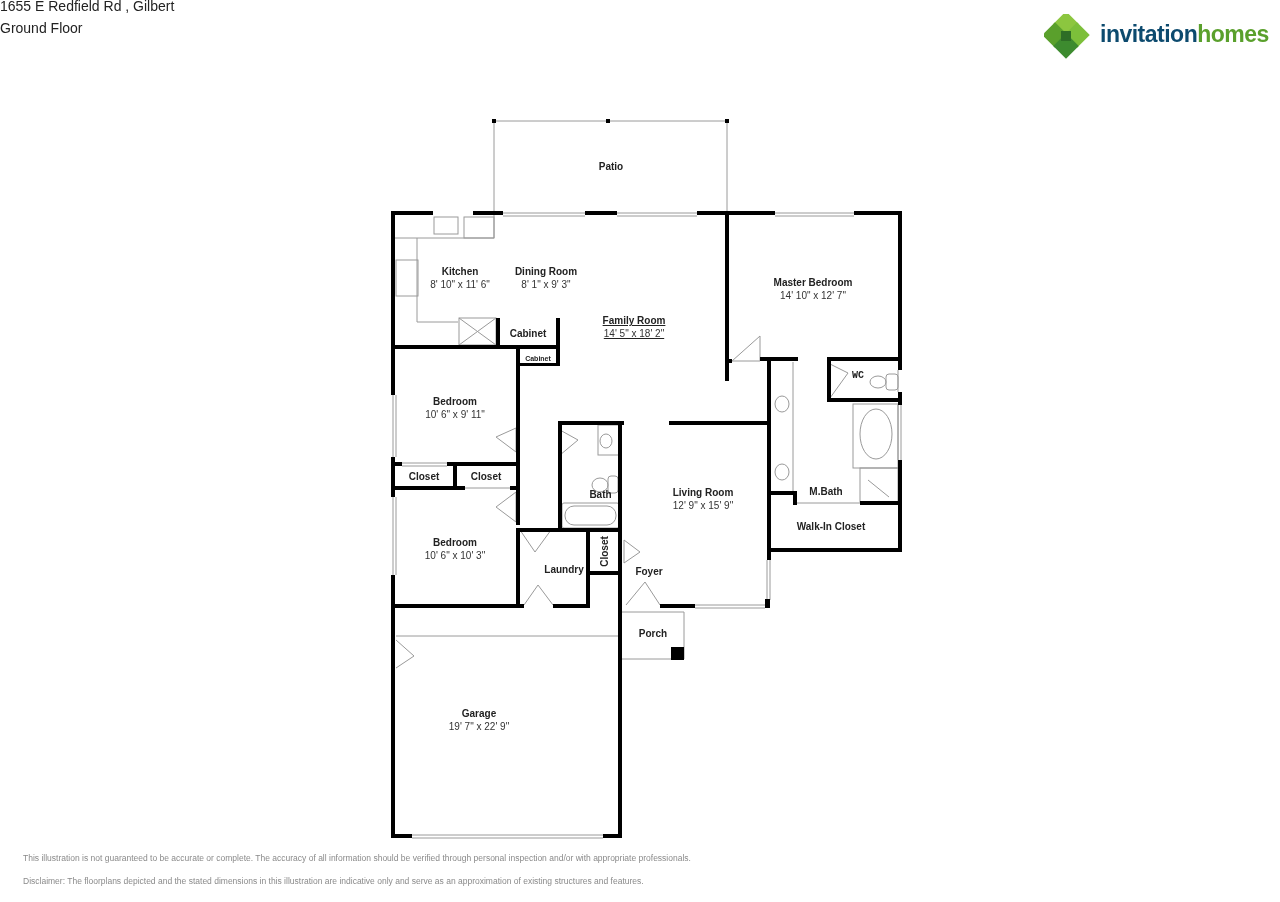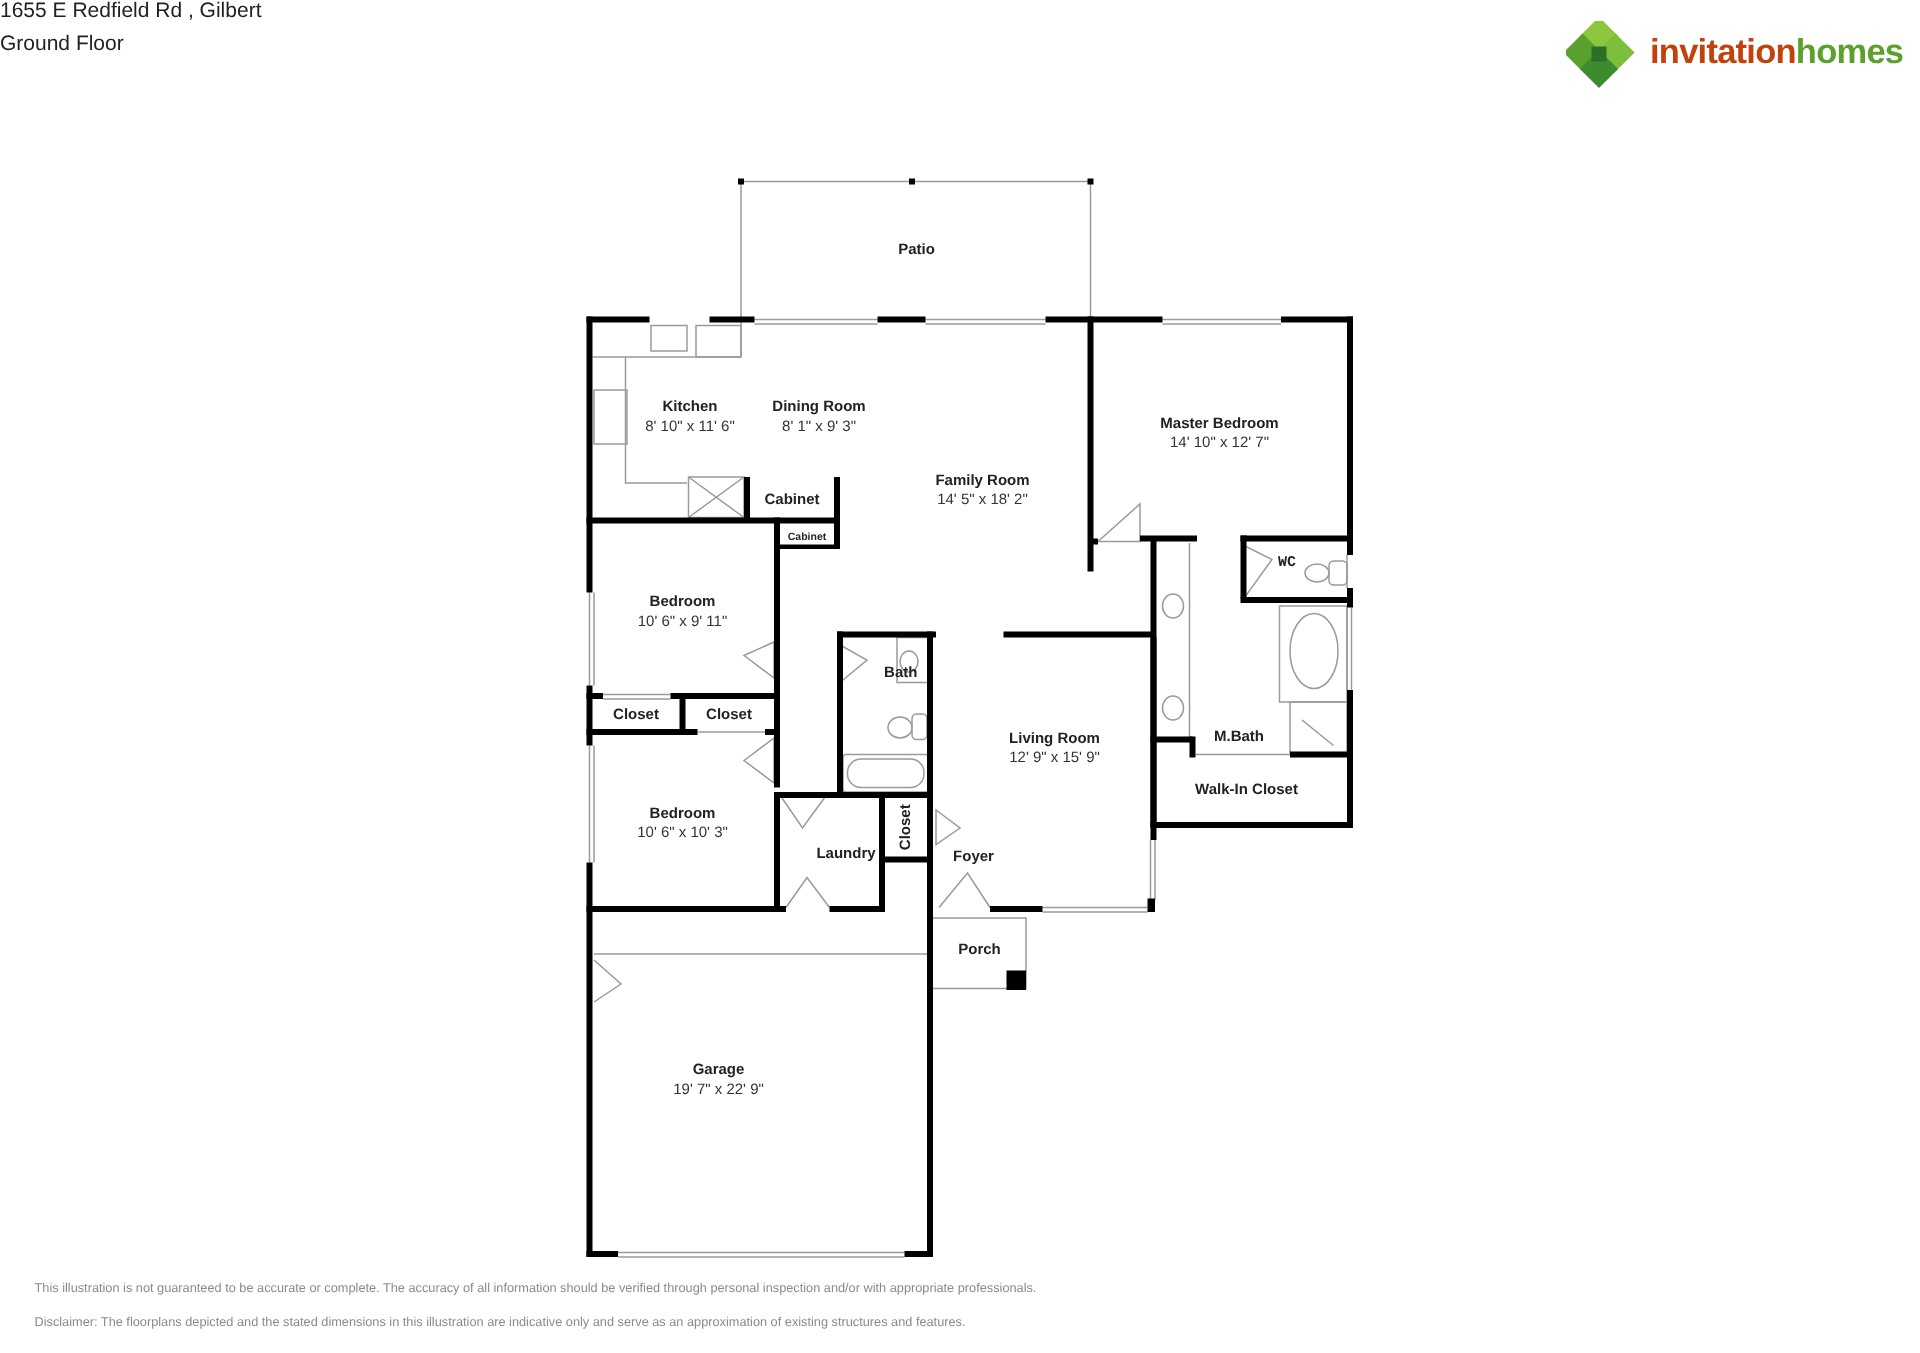--- a/index.html
+++ b/index.html
@@ -2,21 +2,21 @@
 <html><head>
 <meta charset="utf-8">
 <style>
   html, body { margin:0; padding:0; background:#ffffff; }
   body { width:1280px; height:902px; position:relative; overflow:hidden; font-family:"Liberation Sans", sans-serif; color:#222; }
   .hdr { position:absolute; left:0; font-size:14px; color:#222; white-space:nowrap; }
   #addr { top:-2px; }
   #floor { top:20px; }
   #logo { position:absolute; left:1044px; top:14px; width:236px; height:46px; }
   #logo-text { position:absolute; left:56px; top:7px; font-size:23px; font-weight:bold; letter-spacing:-0.5px; white-space:nowrap; }
-  #logo-text .a { color:#c2410c; }
+  #logo-text .a { color:#0c4a6e; }
   #logo-text .b { color:#5aa02c; }
   svg#plan { position:absolute; left:0; top:0; }
   .lbl { position:absolute; transform:translateX(-50%); text-align:center; white-space:nowrap; line-height:13px; }
   .lbl .n { font-size:10px; font-weight:bold; color:#222; display:block; }
   .lbl .d { font-size:10px; color:#333; display:block; }
   .small .n { font-size:7px; }
   .vert { transform:translateX(-50%) rotate(-90deg); }
   .disc { position:absolute; left:23px; font-size:8.5px; color:#8a8a8a; white-space:nowrap; }
 </style>
 </head>
@@ -189,21 +189,21 @@
     <span class="n">Patio</span>
   </div>
 <div class="lbl" style="left:460px;top:265px;">
     <span class="n">Kitchen</span>
     <span class="d">8' 10" x 11' 6"</span>
   </div>
 <div class="lbl" style="left:546px;top:265px;">
     <span class="n">Dining Room</span>
     <span class="d">8' 1" x 9' 3"</span>
   </div>
-<div class="lbl" style="left:655px;top:314px;">
+<div class="lbl" style="left:634px;top:314px;text-decoration:underline;">
     <span class="n">Family Room</span>
     <span class="d">14' 5" x 18' 2"</span>
   </div>
 <div class="lbl" style="left:813px;top:276px;">
     <span class="n">Master Bedroom</span>
     <span class="d">14' 10" x 12' 7"</span>
   </div>
 <div class="lbl" style="left:528px;top:327px;">
     <span class="n">Cabinet</span>
   </div>
@@ -213,21 +213,21 @@
 <div class="lbl" style="left:858px;top:369px;font-family:Liberation Mono, monospace;">
     <span class="n">WC</span>
   </div>
 <div class="lbl" style="left:826px;top:454px;margin-top:31px;">
     <span class="n">M.Bath</span>
   </div>
 <div class="lbl" style="left:455px;top:395px;">
     <span class="n">Bedroom</span>
     <span class="d">10' 6" x 9' 11"</span>
   </div>
-<div class="lbl" style="left:580px;top:442px;padding-left:41px;">
+<div class="lbl" style="left:580px;top:488px;padding-left:41px;">
     <span class="n">Bath</span>
   </div>
 <div class="lbl" style="left:424px;top:470px;">
     <span class="n">Closet</span>
   </div>
 <div class="lbl" style="left:486px;top:470px;">
     <span class="n">Closet</span>
   </div>
 <div class="lbl" style="left:703px;top:486px;">
     <span class="n">Living Room</span>

